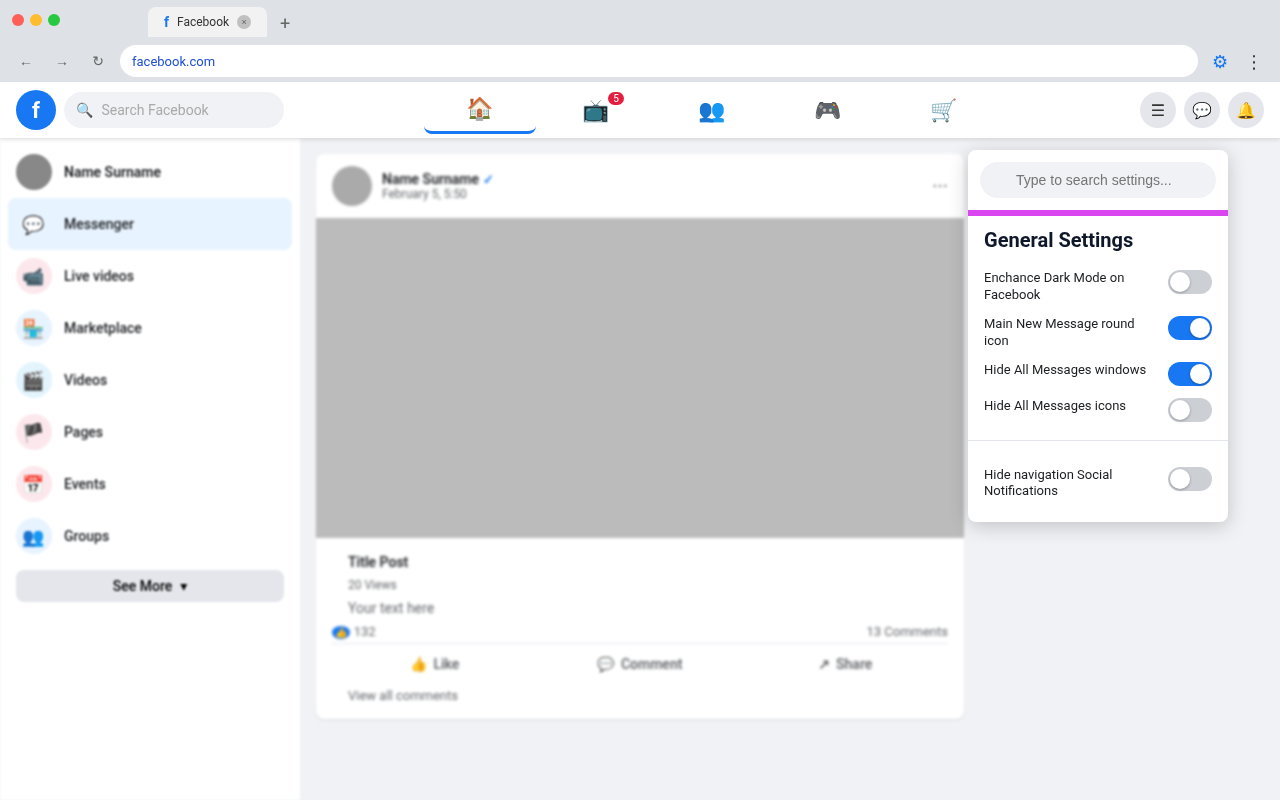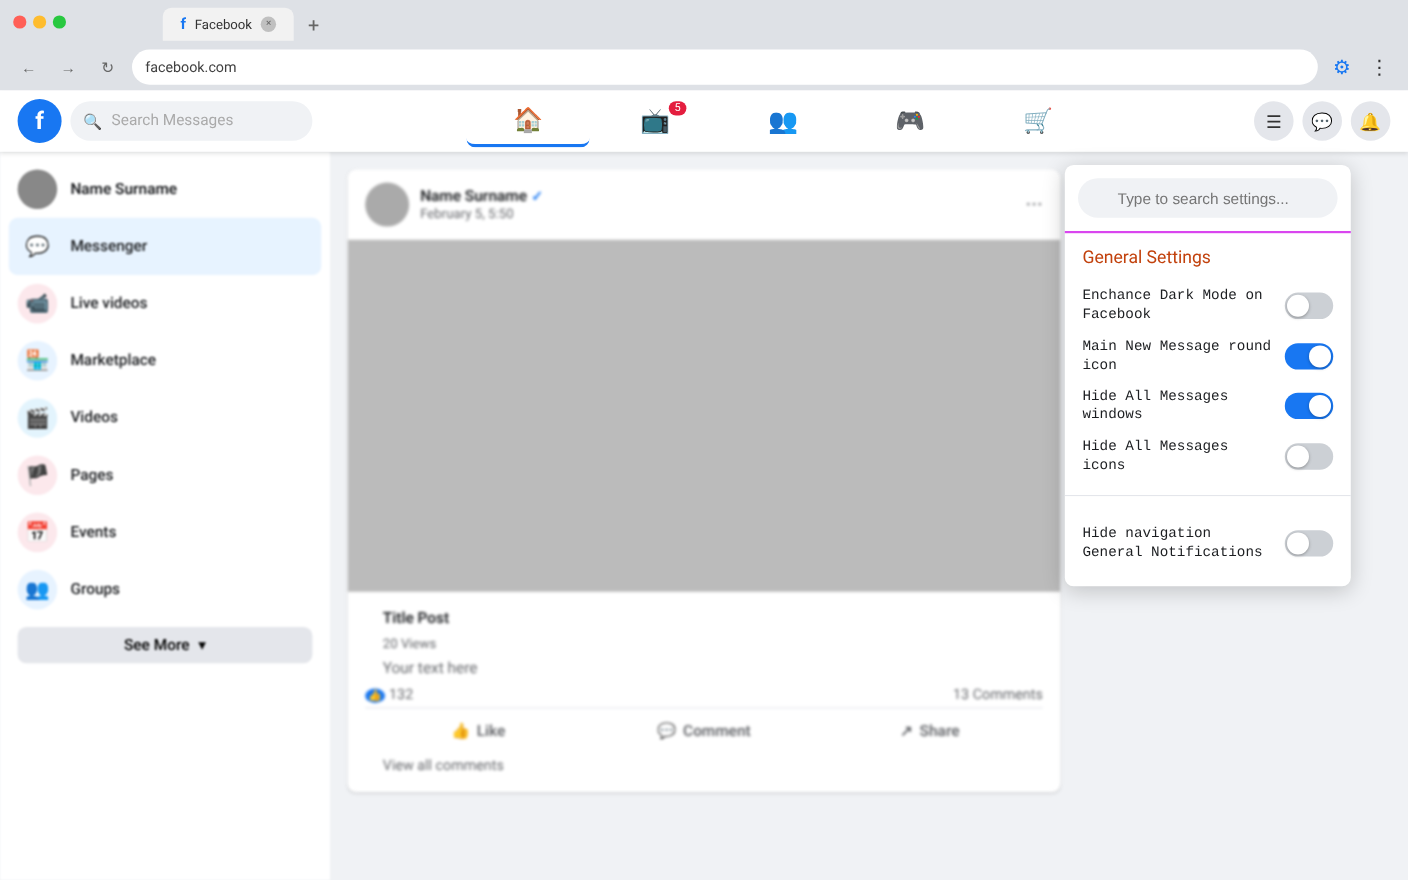--- a/index.html
+++ b/index.html
@@ -269,21 +269,21 @@
       right: 52px;
       width: 260px;
       background: white;
       border-radius: 8px;
       box-shadow: 0 4px 20px rgba(0,0,0,0.2);
       z-index: 100;
       padding: 0 0 12px;
     }
     .settings-search {
       padding: 12px;
-      border-bottom: 2px solid #d946ef;
+      border-bottom: 6px solid #d946ef;
     }
     .settings-search-input {
       width: 100%;
       height: 36px;
       background: #f0f2f5;
       border: none;
       border-radius: 18px;
       padding: 0 12px 0 36px;
       font-size: 14px;
       color: #333;
@@ -292,25 +292,25 @@
     }
     .settings-search-wrap {
       position: relative;
     }
     .settings-search-icon {
       position: absolute; left: 10px; top: 50%; transform: translateY(-50%);
       color: #65676b; font-size: 14px;
     }
     .settings-section { padding: 12px 16px 4px; }
     .settings-section-title {
-      font-size: 16px; font-weight: 400; color: #c2410c; margin-bottom: 12px;
+      font-size: 20px; font-weight: 700; color: #0f172a; margin-bottom: 12px;
     }
     .settings-row {
-      display: flex; align-items: center; justify-content: space-between;
-      padding: 6px 0; gap: 8px; font-family: Liberation Mono, monospace;
+      display: flex; align-items: flex-start; justify-content: space-between;
+      padding: 6px 0; gap: 8px;
     }
     .settings-row-label {
       font-size: 13px; color: #1c1e21; line-height: 1.3; flex: 1;
     }
     .toggle {
       width: 44px; height: 24px; border-radius: 12px;
       background: #ccd0d5; position: relative; cursor: pointer; flex-shrink: 0;
       transition: background 0.2s;
     }
     .toggle.on { background: #1877f2; }
@@ -348,35 +348,35 @@
       </div>
       <div class="tab-new">+</div>
     </div>
   </div>
 
   <div class="address-bar-row">
     <button class="nav-btn">←</button>
     <button class="nav-btn">→</button>
     <button class="nav-btn">↻</button>
     <div class="address-bar">
-      <span style="color:#404040;font-size:13px;">facebook.com</span>
+      <span style="color:#1d4ed8;font-size:13px;">facebook.com</span>
     </div>
     <div class="toolbar-icons">
       <div class="toolbar-icon">⚙</div>
       <div class="toolbar-icon" style="color:#333;">⋮</div>
     </div>
   </div>
 
   <div class="fb-page">
 
     <div class="fb-topnav">
       <div class="fb-logo">f</div>
       <div class="fb-search-bar">
         <span style="color:#65676b;font-size:14px;">🔍</span>
-        <span style="color:#aaa;font-size:14px;">Search Messages</span>
+        <span style="color:#aaa;font-size:14px;">Search Facebook</span>
       </div>
       <div class="fb-nav-center">
         <div class="fb-nav-icon active">🏠</div>
         <div class="fb-nav-icon" style="position:relative;">
           📺
           <span class="fb-nav-badge">5</span>
         </div>
         <div class="fb-nav-icon">👥</div>
         <div class="fb-nav-icon">🎮</div>
         <div class="fb-nav-icon">🛒</div>
@@ -532,20 +532,20 @@
           <span class="settings-row-label">Hide All Messages icons</span>
           <div class="toggle"></div>
         </div>
       </div>
 
       <div class="settings-divider"></div>
 
       <div class="settings-section">
 
         <div class="settings-row">
-          <span class="settings-row-label">Hide navigation General Notifications</span>
+          <span class="settings-row-label">Hide navigation Social Notifications</span>
           <div class="toggle"></div>
         </div>
       </div>
     </div>
 
   </div>
 </div>
 
 </body></html>

